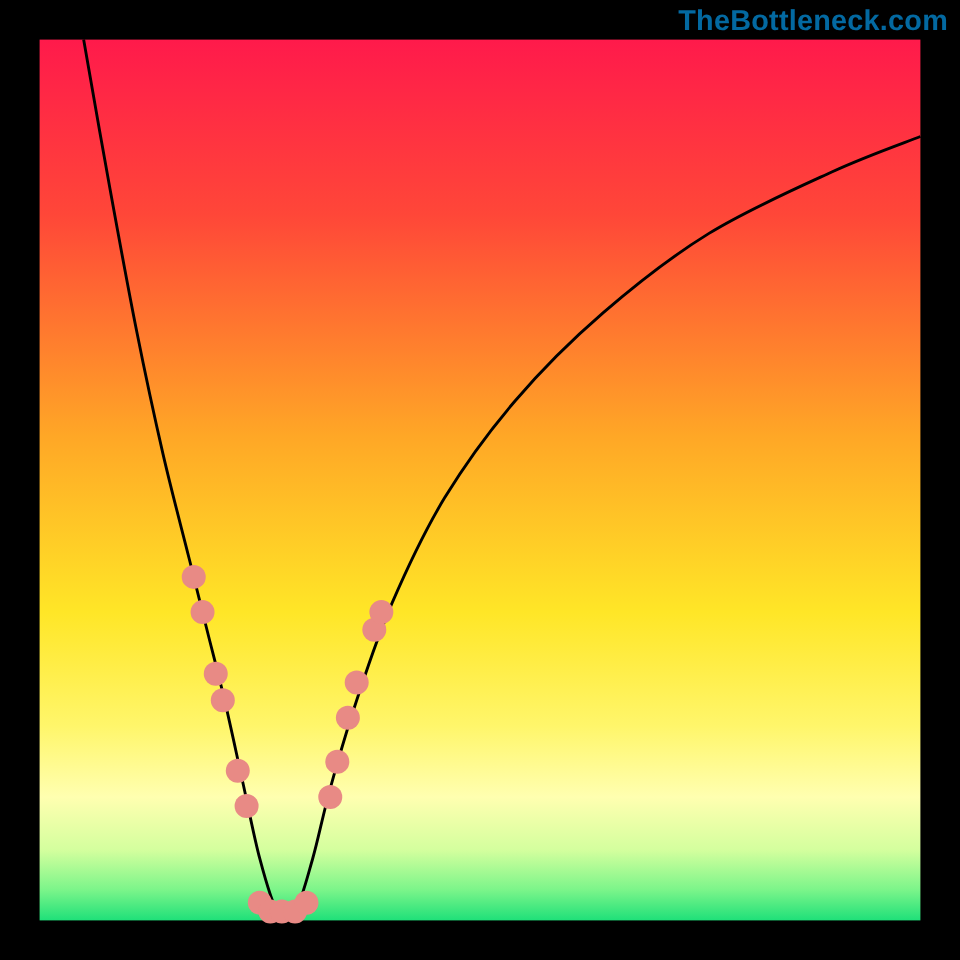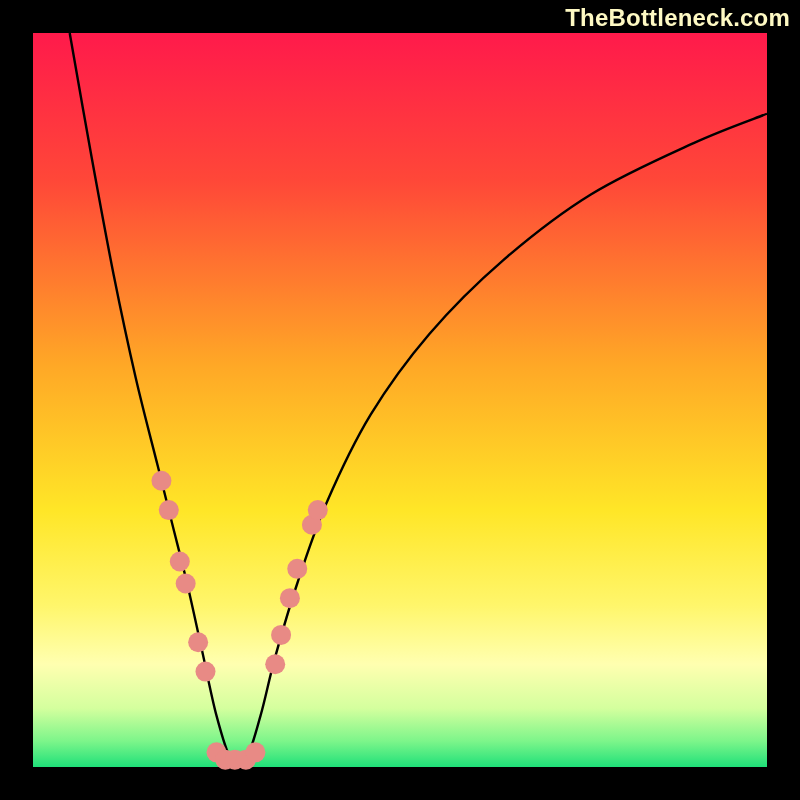--- a/index.html
+++ b/index.html
@@ -14,21 +14,21 @@
   .frame {
     position: relative;
     width: 800px;
     height: 800px;
     background: #000;
   }
   .watermark {
     position: absolute;
     top: 4px;
     right: 10px;
-    color: #fef9c3;
+    color: #0369a1;
     font-size: 24px;
     font-weight: 600;
     letter-spacing: 0.2px;
     z-index: 10;
   }
   svg {
     position: absolute;
     top: 0;
     left: 0;
   }

